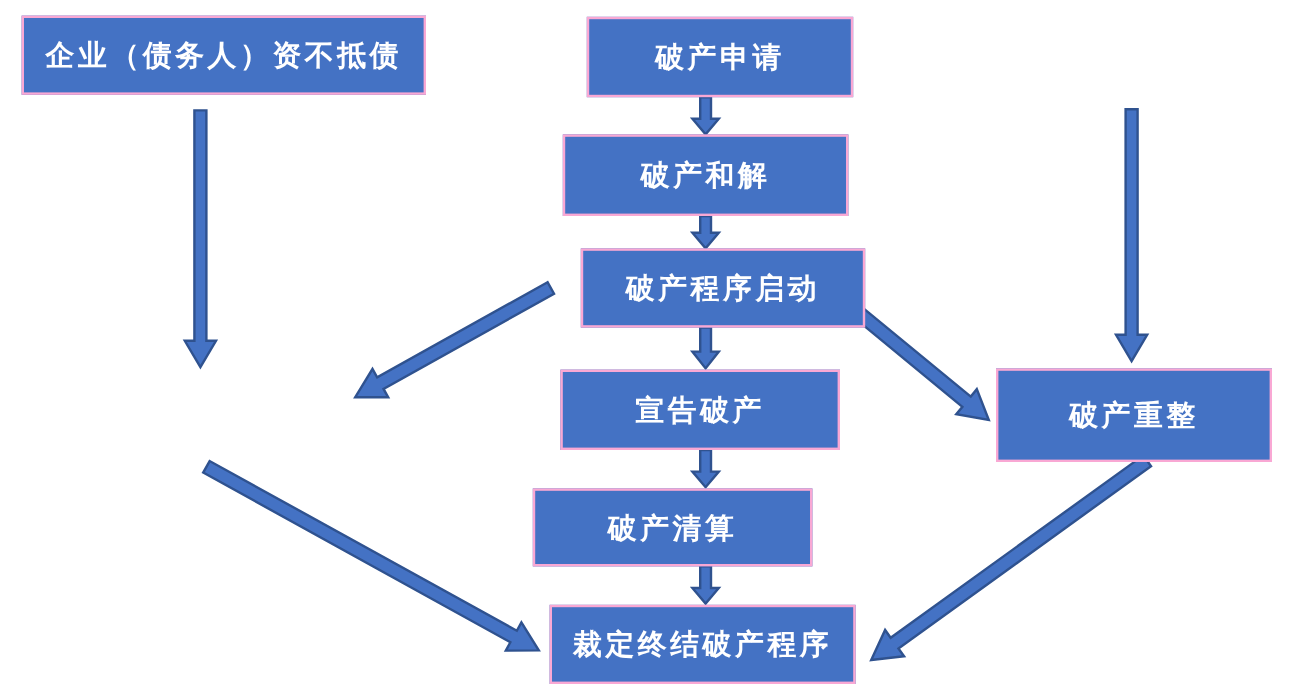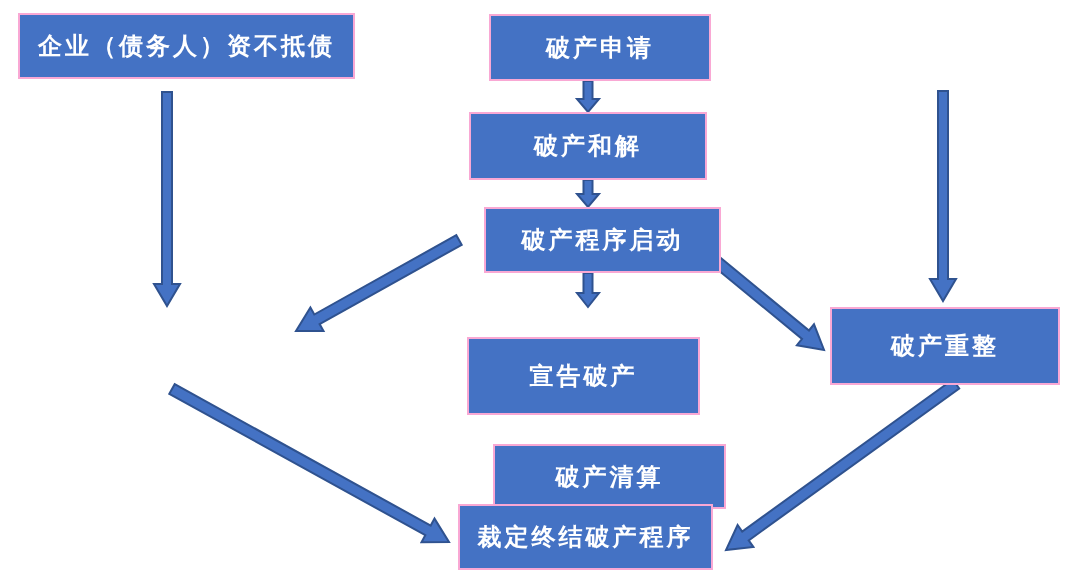--- a/index.html
+++ b/index.html
@@ -36,23 +36,23 @@
     white-space: nowrap;
     text-align: left;
   }
   
   #n-debtor         { left: 18px;  top: 13px;  width: 337px; height: 66px; }
   #n-application    { left: 489px; top: 14px;  width: 222px; height: 67px; }
   #n-creditor       { left: 827px; top: 11px;  width: 211px; height: 68px; }
   #n-acceptance     { left: 469px; top: 112px; width: 238px; height: 68px; }
   #n-procedure-start{ left: 468px; top: 207px; width: 237px; height: 66px; margin-left: 16px; }
   #n-reconciliation { left: 52px;  top: 312px; width: 231px; height: 66px; }
-  #n-declaration    { left: 467px; top: 308px; width: 233px; height: 78px; margin-top: 29px; }
+  #n-declaration    { left: 467px; top: 308px; width: 233px; height: 67px; }
   #n-reorganization { left: 830px; top: 307px; width: 230px; height: 78px; }
-  #n-liquidation    { left: 493px; top: 407px; width: 233px; height: 65px; margin-top: 37px; }
+  #n-liquidation    { left: 444px; top: 407px; width: 233px; height: 65px; }
   #n-termination    { left: 458px; top: 504px; width: 255px; height: 66px; }
 </style>
 </head>
 <body>
 
 <div class="canvas">
 
   <svg id="arrow-layer" viewBox="0 0 1080 583" xmlns="http://www.w3.org/2000/svg">
       <polygon points="583.5,81 583.5,99 577,99 588,112 599,99 592.5,99 592.5,81" fill="#4472C4" stroke="#2F528F" stroke-width="2" stroke-linejoin="miter"></polygon>
       <polygon points="583.5,180 583.5,194 577,194 588,207 599,194 592.5,194 592.5,180" fill="#4472C4" stroke="#2F528F" stroke-width="2" stroke-linejoin="miter"></polygon>

